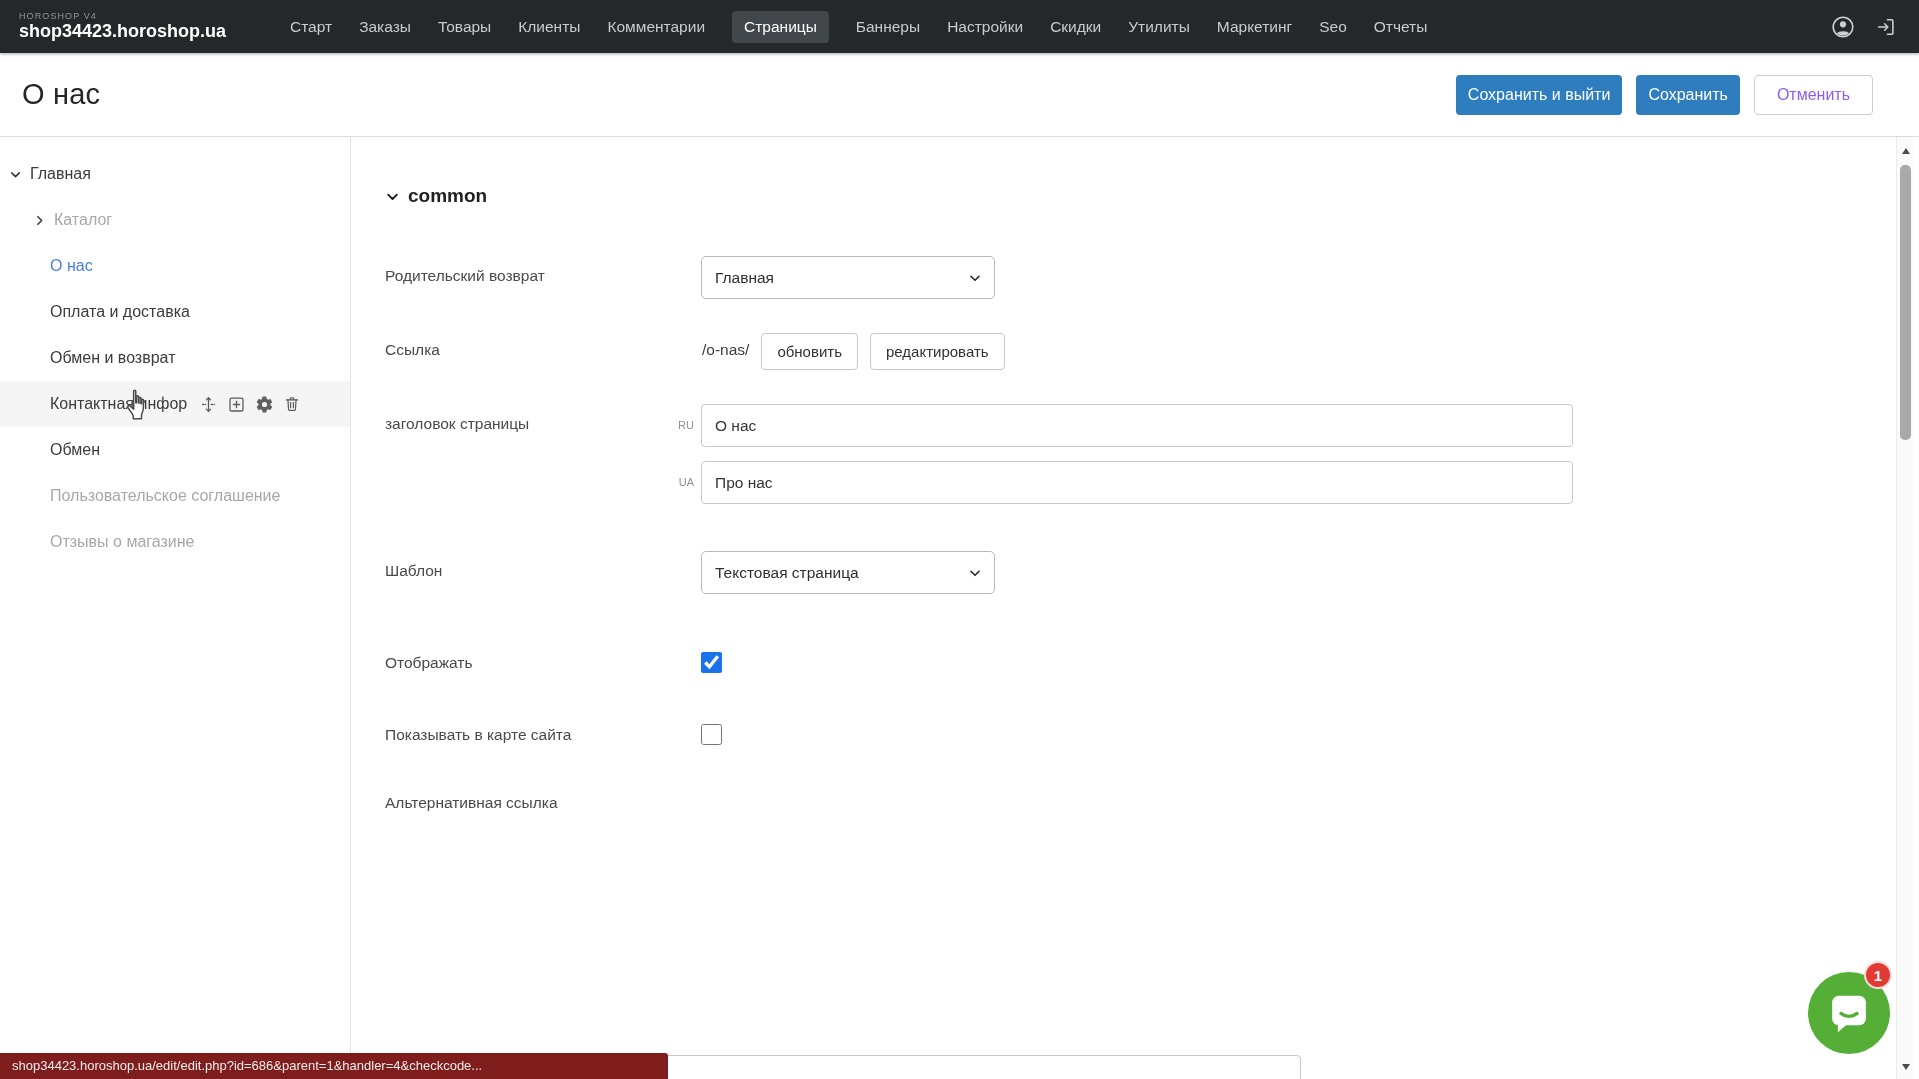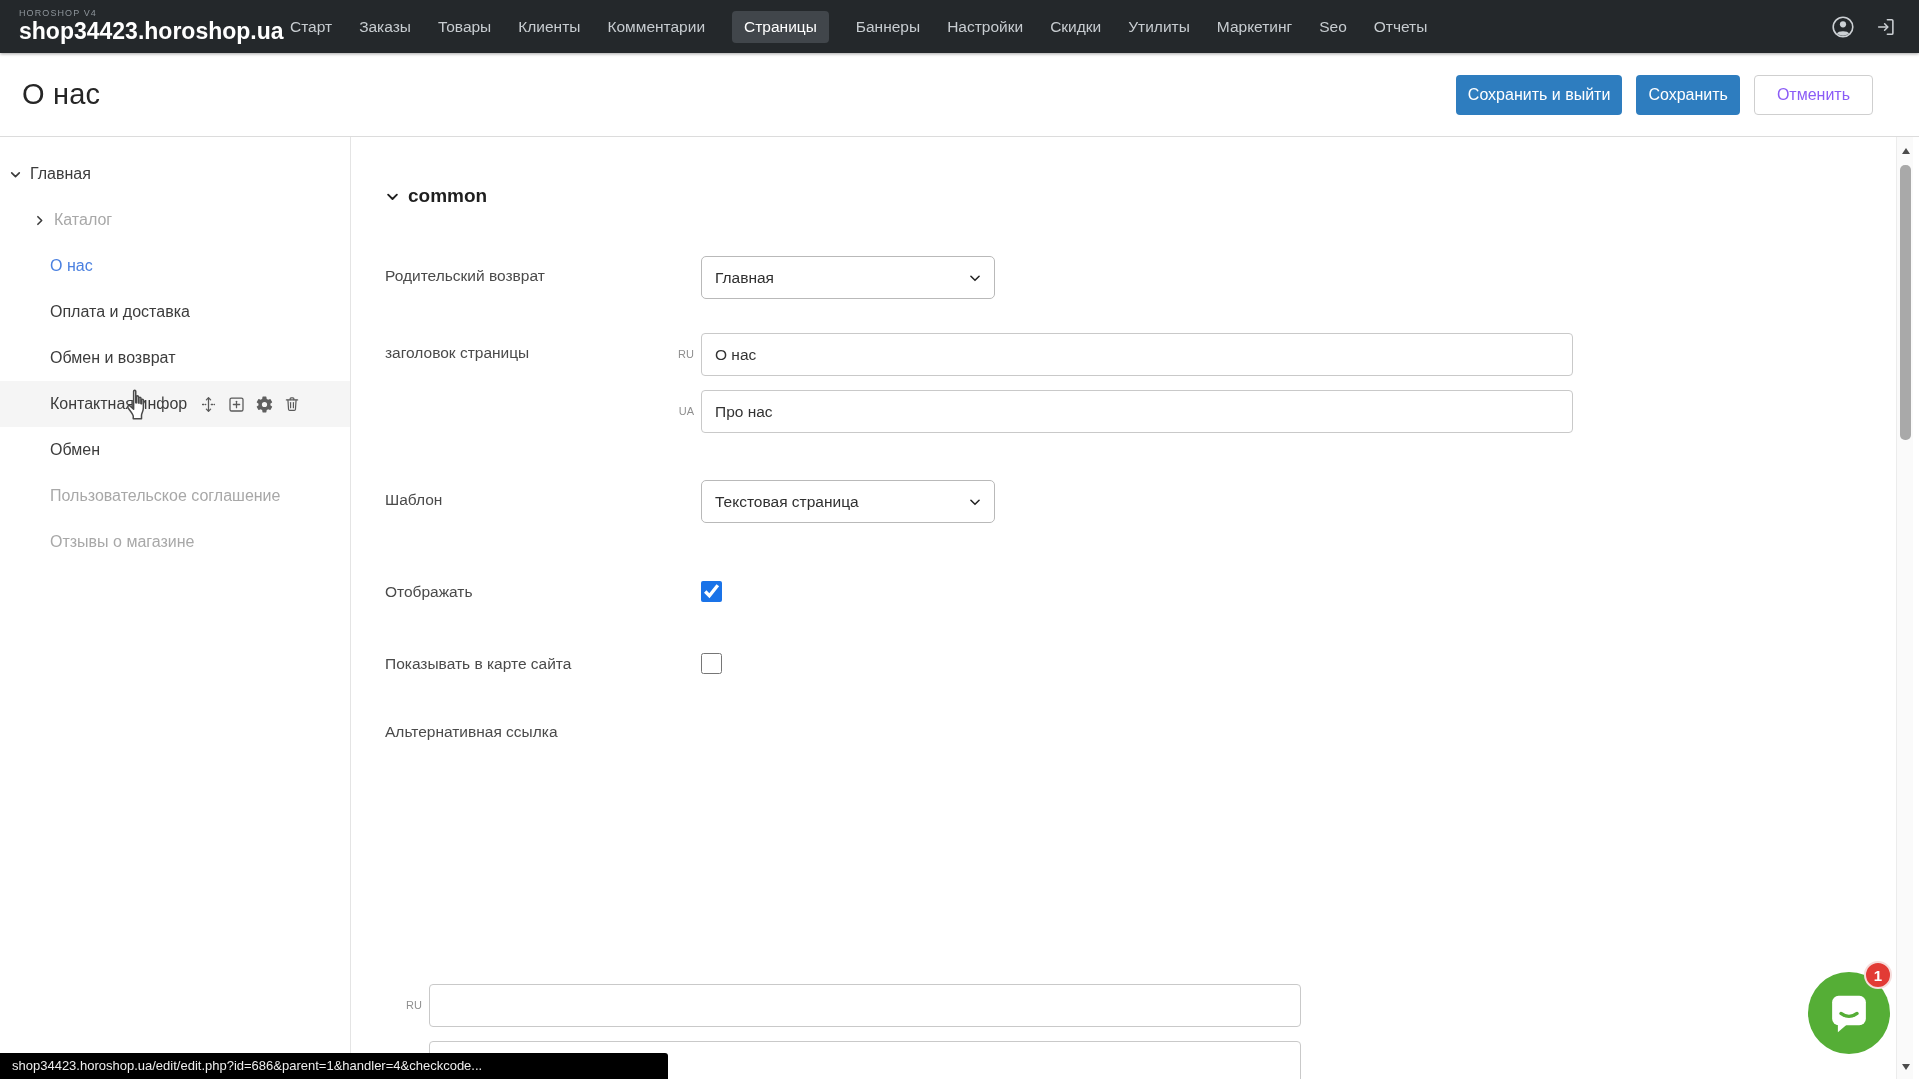--- a/index.html
+++ b/index.html
@@ -11,21 +11,21 @@
   }
 
   
   .navbar {
     position:absolute; top:0; left:0; width:1919px; height:53px;
     background:#24282b; display:flex; align-items:center;
     padding:0 21px 0 19px; box-shadow:0 1px 3px rgba(0,0,0,.35); z-index:30;
   }
   .logo { width:188px; line-height:1.15; cursor:pointer; }
   .logo .logo-top { display:block; font-size:9px; font-weight:normal; letter-spacing:1.1px; color:#8e959b; }
-  .logo .logo-main { display:block; font-size:23px; font-weight:bold; color:#fff; }
+  .logo .logo-main { display:block; font-size:18px; font-weight:bold; color:#fff; }
   .nav-menu { display:flex; align-items:center; gap:27px; margin-left:83px; }
   .nav-item {
     font-size:15.5px; color:#c7ccd0; white-space:nowrap; cursor:pointer;
     padding:7px 0; border-radius:4px;
   }
   .nav-item.active { background:#41464b; color:#fff; padding:7px 12px; }
   .nav-right { margin-left:auto; display:flex; align-items:center; gap:19px; }
   .nav-icon-btn { width:24px; height:24px; display:flex; align-items:center; justify-content:center; cursor:pointer; }
 
   
@@ -113,21 +113,21 @@
   .sb-arrow { position:absolute; left:0; width:17px; height:16px; display:flex; align-items:center; justify-content:center; cursor:pointer; }
   .sb-arrow.up { top:6px; }
   .sb-arrow.down { bottom:4px; }
   .sb-arrow .tri { width:0; height:0; border-left:4.5px solid transparent; border-right:4.5px solid transparent; }
   .sb-arrow.up .tri { border-bottom:6px solid #4c4c4c; }
   .sb-arrow.down .tri { border-top:6px solid #4c4c4c; }
   .sb-thumb { position:absolute; left:3px; top:28px; width:11px; height:275px; background:#a9a9a9; border-radius:5px; cursor:pointer; }
 
   
   .statusbar {
-    position:absolute; left:0; bottom:0; height:26px; width:668px; background:#000000;
+    position:absolute; left:0; bottom:0; height:26px; width:668px; background:#7f1d1d;
     color:#ededed; font-size:13px; line-height:25px; padding:0 12px;
     border-top-right-radius:3px; z-index:60; white-space:nowrap; overflow:hidden;
   }
 
   
   .chat-widget { position:absolute; left:1808px; top:972px; width:82px; height:82px; z-index:70; cursor:pointer; }
   .chat-circle { width:82px; height:82px; border-radius:50%; background:#55ae36; display:flex; align-items:center; justify-content:center; }
   .chat-badge {
     position:absolute; left:56px; top:-11px; width:28px; height:28px; border-radius:50%;
     background:#e23b35; border:2px solid #f6dddc; color:#fff; font-size:15px; font-weight:bold;
@@ -288,20 +288,29 @@
       <div class="flabel">Родительский возврат</div>
       <div class="fspacer"></div>
       <div class="select">
         <span class="sel-text">Главная</span>
         <svg width="14" height="14" viewBox="0 0 24 24" fill="none" stroke="#222" stroke-width="2.6" stroke-linecap="round" stroke-linejoin="round">
             <polyline points="5 9 12 16 19 9"></polyline>
           </svg>
       </div>
     </div>
 
+    <div class="frow m-link">
+      <div class="flabel" style="padding-top:8px;">Ссылка</div>
+      <div class="fspacer"></div>
+      <span class="link-row-val">/o-nas/</span>
+      <div class="link-btns">
+        <button class="mini-btn">обновить</button>
+        <button class="mini-btn">редактировать</button>
+      </div>
+    </div>
 
     <div class="frow m-ptitle">
       <div class="flabel">заголовок страницы</div>
       <div class="lang-stack">
         <div class="lang-line">
           <span class="ftag">RU</span>
           <input class="text-input" type="text" value="О нас" style="">
         </div>
         <div class="lang-line">
           <span class="ftag">UA</span>

